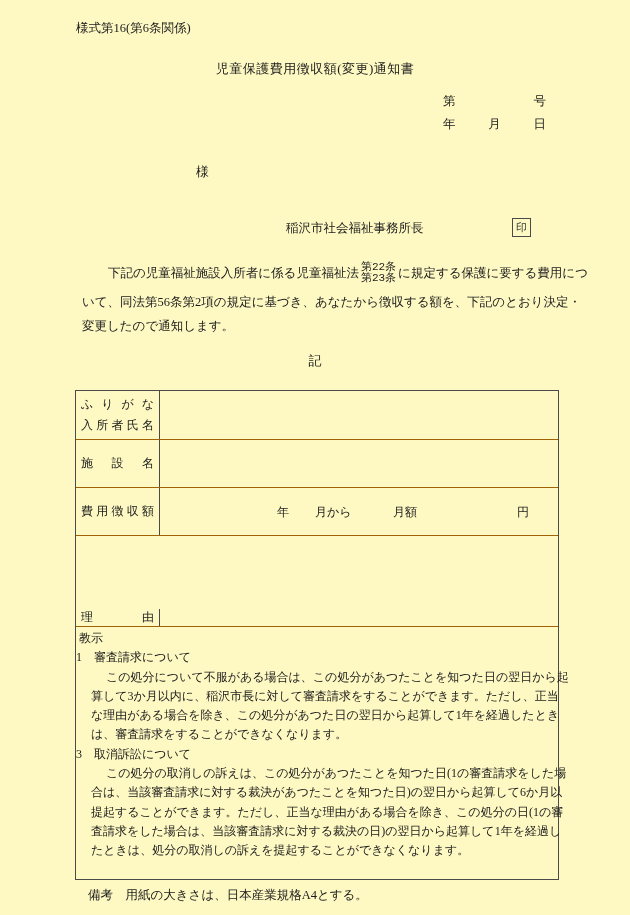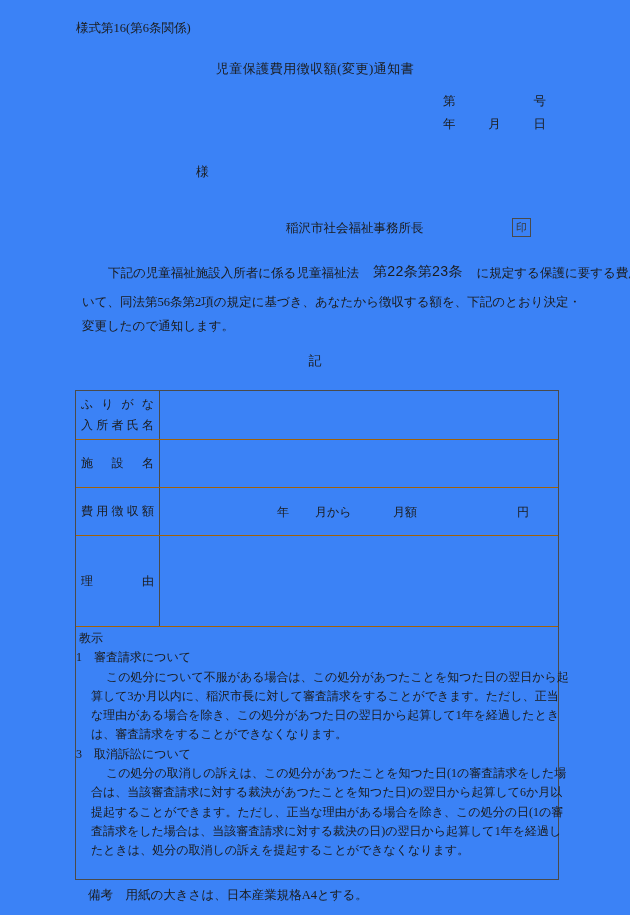--- a/index.html
+++ b/index.html
@@ -1,20 +1,20 @@
 <!DOCTYPE html>
 <html lang="ja"><head>
 <meta charset="utf-8">
 <style>
   html,body { margin:0; padding:0; background:#e8e8e8; }
   .page {
     position:relative;
     width:630px; height:915px;
     margin:0 auto;
-    background:#3b82f6;
+    background:#fef9c3;
     color:#1b1b1b;
     font-family:"Liberation Serif","DejaVu Serif",serif;
     font-size:12.5px;
     overflow:hidden;
   }
   .abs { position:absolute; white-space:nowrap; }
 
   .form-code { left:76px; top:20px; font-size:12.5px; }
   .doc-title { left:0; right:0; top:60px; text-align:center; font-size:13px; letter-spacing:0.5px;font-family:Liberation Serif, serif; }
 
@@ -29,42 +29,42 @@
     width:17px; height:17px;
     border:1px solid #4a4a4a;
     display:flex; align-items:center; justify-content:center;
     font-size:11px; color:#3a3a3a;
   }
 
   .body-para { left:82px; top:256px; width:486px; }
   .p-line1 { display:flex; align-items:center; height:34px; padding-left:26px;font-family:Liberation Mono, monospace; }
   .p-line1 span { white-space:nowrap; }
   .law-fraction {
-    display:inline-flex; flex-direction:row;
-    font-size:14px; line-height:11.5px;
-    margin:0 14px; text-align:left;
+    display:inline-flex; flex-direction:column;
+    font-size:11px; line-height:11.5px;
+    margin:0 2px; text-align:left;
   }
   .p-line2, .p-line3 { line-height:24px; white-space:nowrap; }
   .ki-marker { left:0; right:0; top:352px; text-align:center; font-size:13px; }
 
   .form-table {
     position:absolute; left:75px; top:390px; width:482px;
     border:1px solid #4a4a4a;
   }
   .f-row { display:flex; border-bottom:1px solid #a16207; box-sizing:border-box; }
   .f-label {
     width:73px; flex:0 0 73px;
     border-right:1px solid #4a4a4a;
     padding:0 5px; box-sizing:content-box;
     display:flex; flex-direction:column; justify-content:space-evenly;
     font-size:12px;
   }
   .just { text-align:justify; text-align-last:justify; text-justify:inter-character; }
   .f-value { flex:1 1 auto; position:relative; }
-  .r1 { height:49px; } .r2 { height:48px; } .r3 { height:48px; } .r4 { height:91px; }
+  .r1 { height:49px; } .r2 { height:48px; } .r3 { height:48px; } .r4 { height:91px;align-items:flex-end; }
   .fee-part { position:absolute; top:50%; transform:translateY(-50%); white-space:nowrap; font-size:12px; }
   .fee-year  { left:117px; }
   .fee-month { left:155px; }
   .fee-amt   { left:233px; }
   .fee-yen   { left:357px; }
 
   .notice-cell { height:252px; padding-top:2px; box-sizing:border-box; }
   .n-line { line-height:19.3px; font-size:12px; white-space:nowrap; }
   .n-h0    { margin-left:3px; }
   .n-num   { margin-left:0; }

